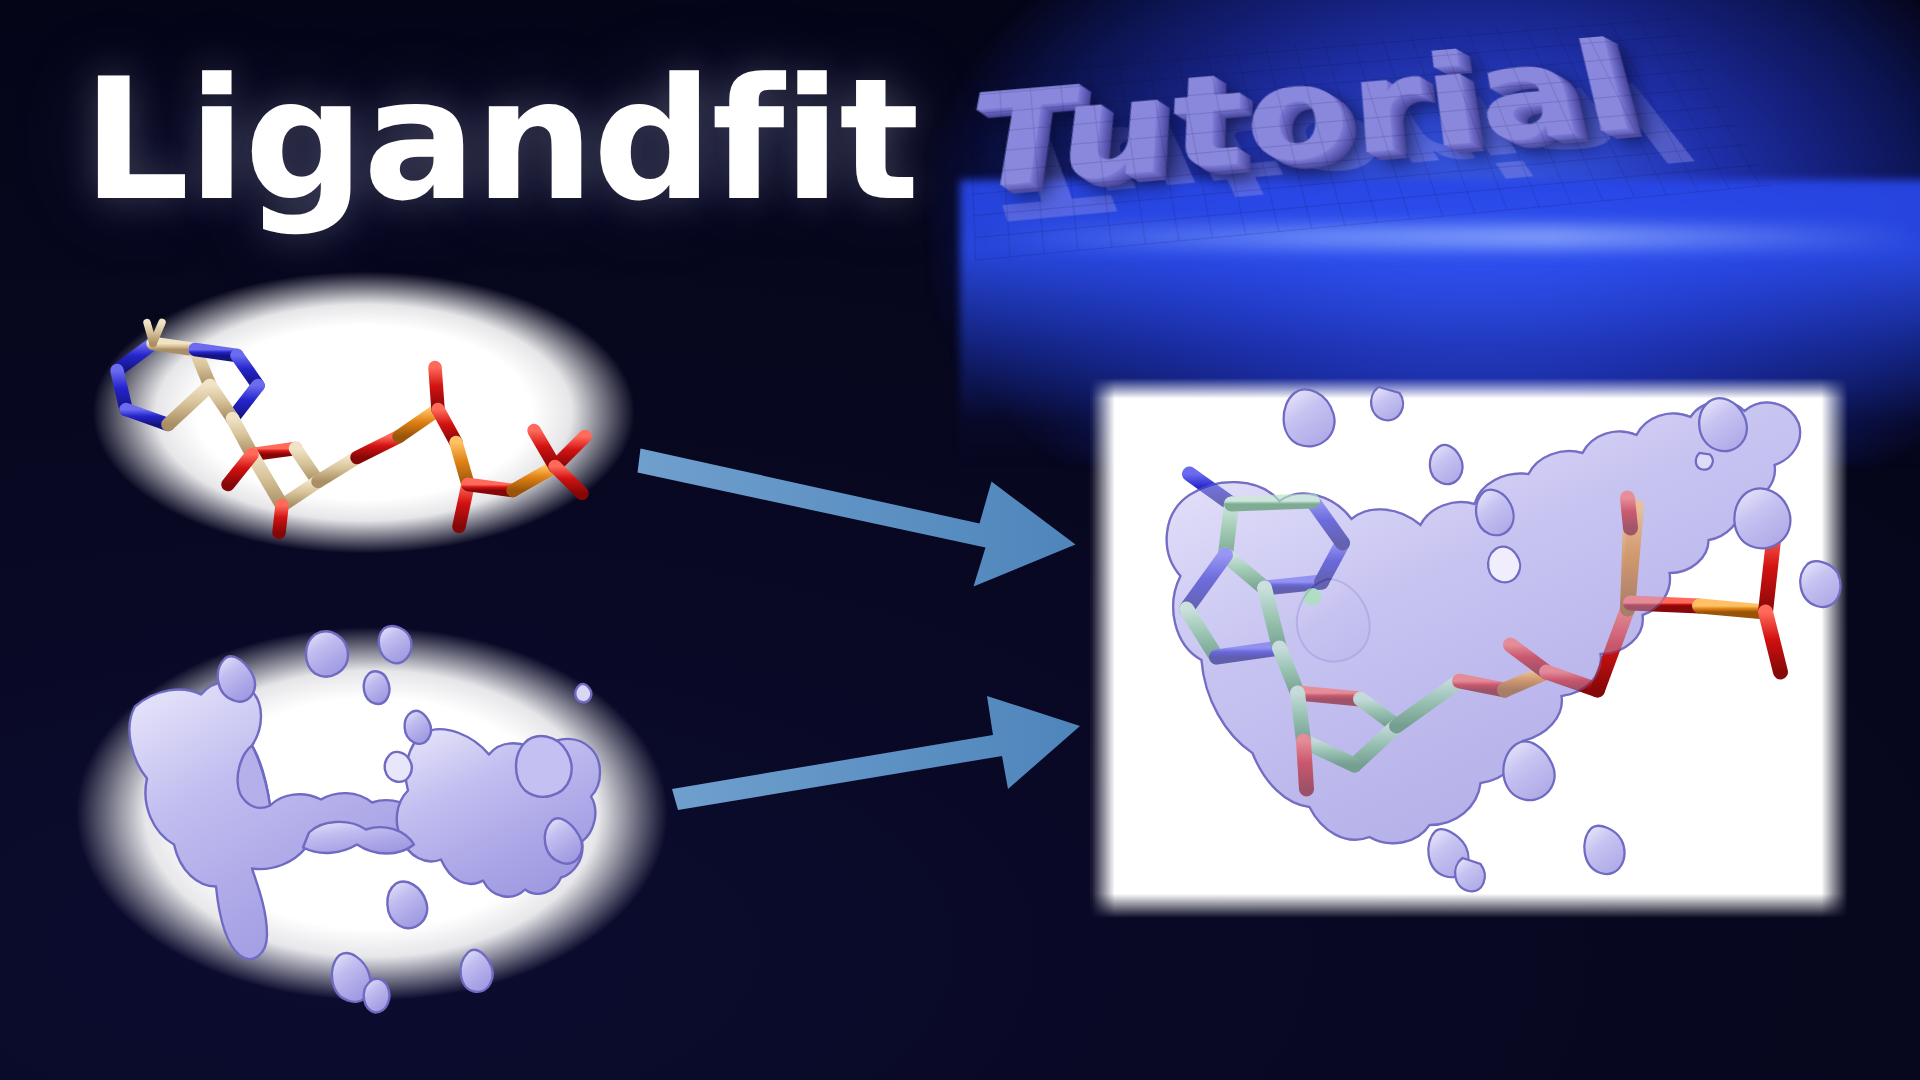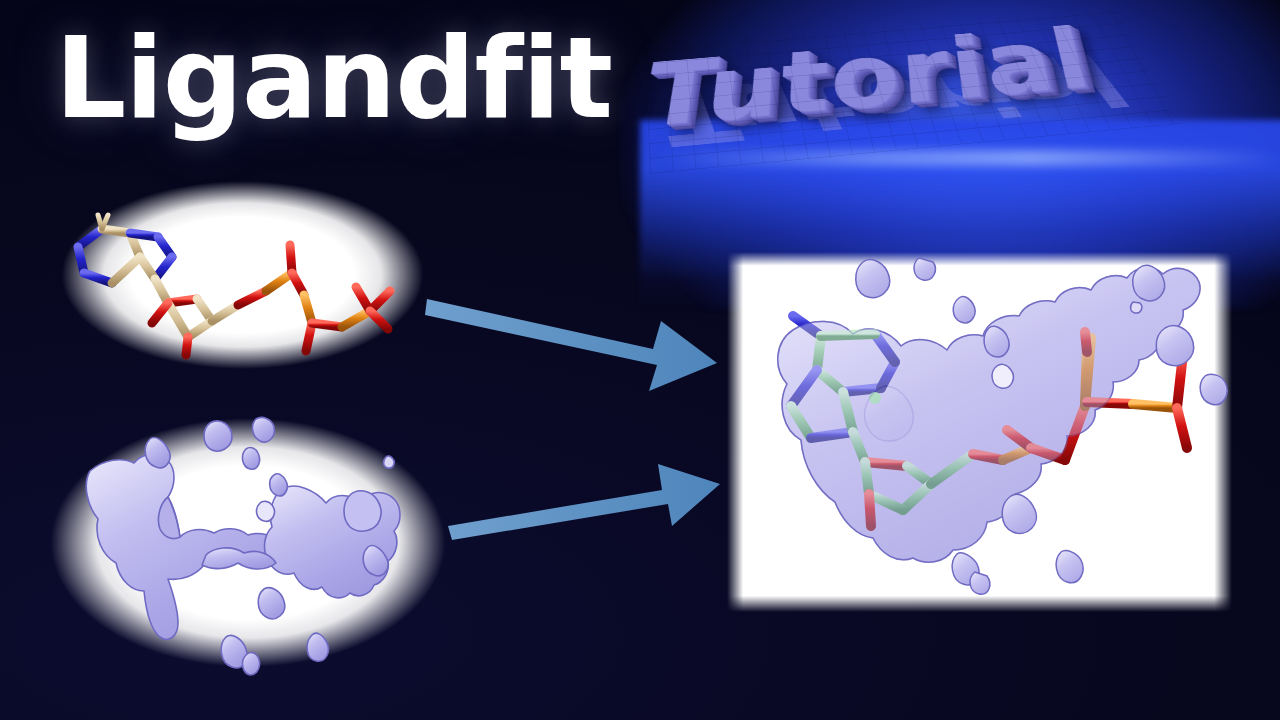--- a/index.html
+++ b/index.html
@@ -30,21 +30,21 @@
   }
   .bg-floorline{
     position:absolute;left:660px;top:150px;width:620px;height:16px;
     background:linear-gradient(to right, rgba(120,150,255,0) 0%, rgba(150,180,255,.55) 35%,
         rgba(170,195,255,.65) 60%, rgba(120,150,255,0) 100%);
     filter:blur(5px);
   }
 
   
   .headline{
-    position:absolute;left:55px;top:22px;
+    position:absolute;left:55px;top:38px;
     font-family:"DejaVu Sans", sans-serif;
     font-weight:700;font-size:112px;letter-spacing:-1px;
     color:#ffffff;line-height:1.0;
     text-shadow:0 0 26px rgba(255,255,255,.22), 0 0 60px rgba(120,140,255,.18);
     text-align:right;
   }
 
   
   .tut-wrap{position:absolute;left:650px;top:14px;width:580px;height:260px;}
   .tut-word{

